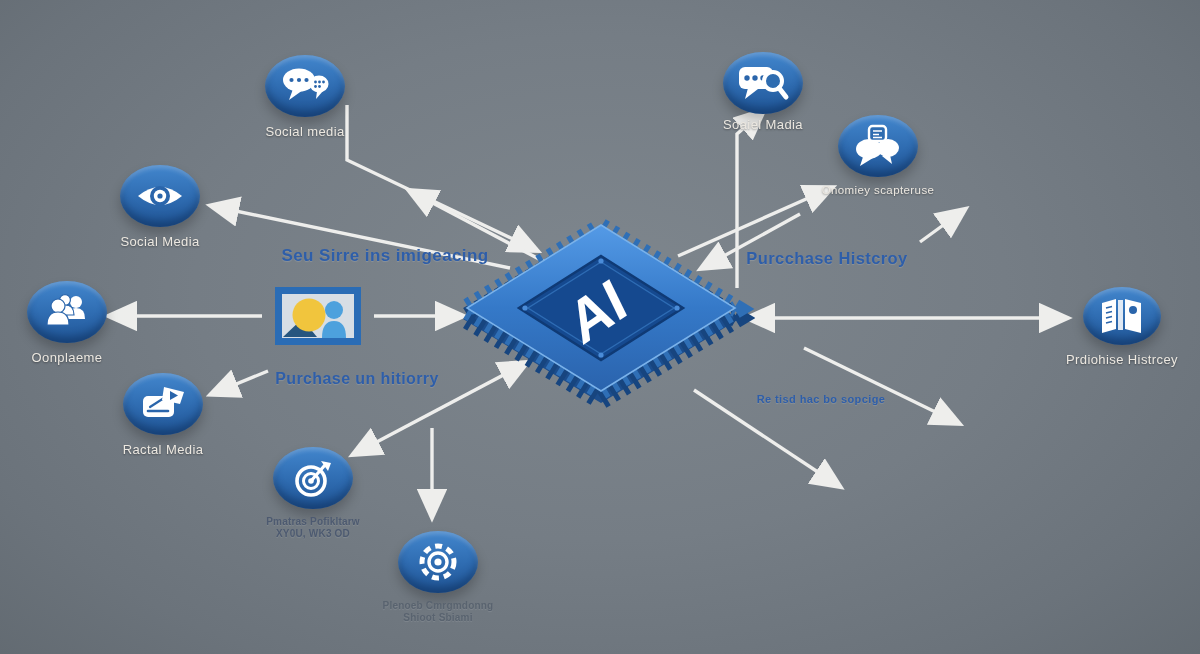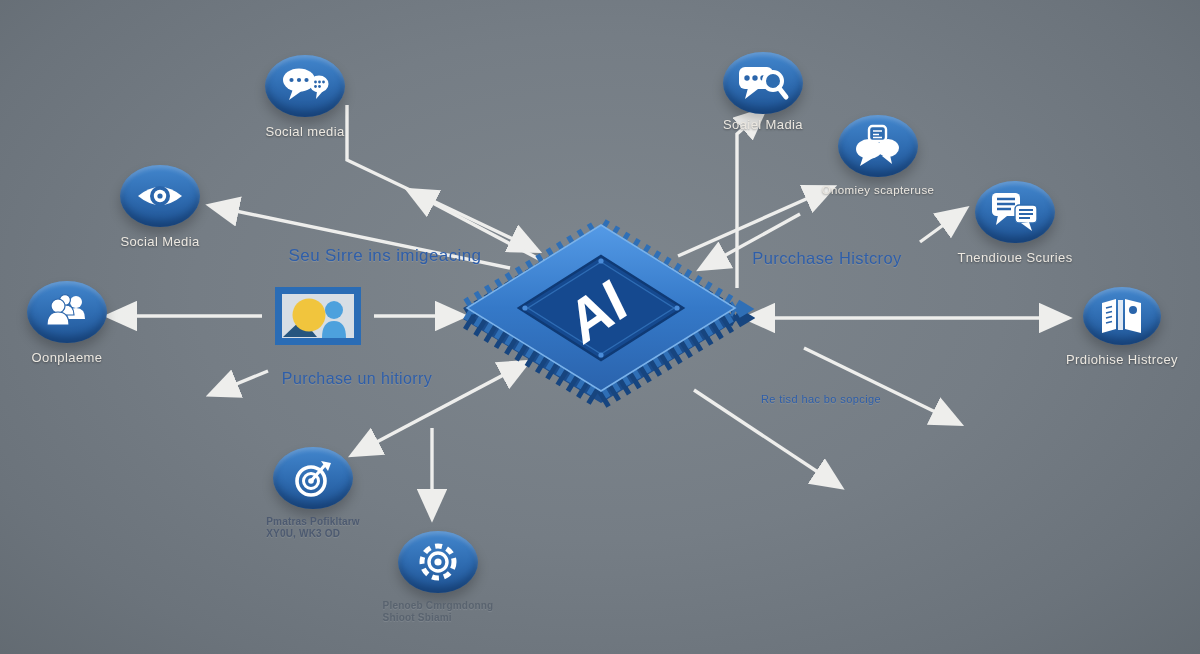--- a/index.html
+++ b/index.html
@@ -16,27 +16,27 @@
   .badge{
     display:flex;align-items:center;justify-content:center;
     border-radius:50%;
     background:linear-gradient(180deg,#4286cd 0%,#2e6bb0 55%,#205596 100%);
     box-shadow:0 7px 12px rgba(0,0,0,.22), inset 0 -6px 8px rgba(9,38,78,.45), inset 0 3px 4px rgba(255,255,255,.22);
   }
   .badge.b-std{width:80px;height:62px;}
   .badge.b-big{width:92px;height:68px;}
   .node-label{
     margin-top:7px;color:#ece8e1;font-size:13px;letter-spacing:.4px;
-    text-shadow:0 1px 2px rgba(0,0,0,.4);white-space:nowrap;
+    text-shadow:0 1px 2px rgba(0,0,0,.4);white-space:nowrap;text-align:center;
   }
   .node-label.two-line{font-size:10px;line-height:12px;color:#4d5a70;text-shadow:0 1px 1px rgba(255,255,255,.12);font-weight:bold;letter-spacing:.2px;}
   .node-label.two-line.lighter{color:#59636f;}
   .annot{
     position:absolute;transform:translateX(-50%);white-space:nowrap;
-    color:#2e5ea9;font-weight:normal;font-size:17px;letter-spacing:.4px;
+    color:#2e5ea9;font-weight:bold;font-size:17px;letter-spacing:.4px;
     text-shadow:0 1px 1px rgba(255,255,255,.15);
   }
   .annot.sm{font-size:11px;}
   
   #n-photo{width:90px;}
   
   #chip{position:absolute;left:451px;top:211px;width:304px;height:202px;}
 </style>
 </head>
 <body>
@@ -134,20 +134,32 @@
       <path d="M24,26 Q24,15 33,15 Q42,15 42,26 Z" fill="#fff"></path>
       <circle cx="22" cy="7" r="5.4" fill="#fff" stroke="#2a65ab" stroke-width="1.2"></circle>
       <path d="M13,22 Q13,12 22,12 Q31,12 31,22 Z" fill="#fff" stroke="#2a65ab" stroke-width="1.2"></path>
       <circle cx="15" cy="13" r="7" fill="#fff" stroke="#2a65ab" stroke-width="1.2"></circle>
       <path d="M4,32 Q4,19 15,19 Q26,19 26,32 Z" fill="#fff" stroke="#2a65ab" stroke-width="1.2"></path>
     </svg>
   </div>
   <div class="node-label">Oonplaeme</div>
 </div>
 
+<div class="node" style="left:163px;top:373px">
+  <div class="badge b-std">
+    <svg width="50" height="40" viewBox="0 0 50 40">
+      <rect x="5" y="12" width="31" height="21" rx="5" fill="#fff"></rect>
+      <path d="M10,27 L30,27" stroke="#2a65ab" stroke-width="2.6" stroke-linecap="round"></path>
+      <path d="M12,23 L26,14" stroke="#2a65ab" stroke-width="2.2" stroke-linecap="round"></path>
+      <path d="M26,3 L46,8 L42,20 L24,16 Z" fill="#fff"></path>
+      <path d="M32,7 L40,11.5 L32,16 Z" fill="#2a65ab"></path>
+    </svg>
+  </div>
+  <div class="node-label">Ractal Media</div>
+</div>
 
 <div class="node" id="n-photo" style="left:318px;top:287px">
   <svg width="86" height="58" viewBox="0 0 86 58">
     <rect x="3.5" y="3.5" width="79" height="51" fill="#d7dee5" stroke="#2a6cb5" stroke-width="7"></rect>
     <path d="M8,50 L27,32 L42,50 Z" fill="#27567f"></path>
     <circle cx="34" cy="28" r="16.5" fill="#f1c53d"></circle>
     <circle cx="59" cy="23" r="9" fill="#4da1dd"></circle>
     <path d="M47,51 Q47,34 59,34 Q71,34 71,51 Z" fill="#4da1dd"></path>
   </svg>
 </div>
@@ -204,33 +216,20 @@
       <path d="M11,33 L8,42 L21,34 Z" fill="#fff"></path>
       <ellipse cx="36" cy="24" rx="11" ry="9" fill="#fff"></ellipse>
       <path d="M38,31 L40,40 L30,32 Z" fill="#fff"></path>
       <rect x="17" y="2" width="17" height="15" rx="3.5" fill="#2e6cb0" stroke="#fff" stroke-width="2.4"></rect>
       <path d="M21,7 L30,7 M21,10.5 L27,10.5 M21,13.5 L30,13.5" stroke="#fff" stroke-width="1.6"></path>
     </svg>
   </div>
   <div class="node-label" style="font-size:11.5px">Onomiey scapteruse</div>
 </div>
 
-<div class="node" style="left:1015px;top:181px">
-  <div class="badge b-std">
-    <svg width="52" height="44" viewBox="0 0 52 44">
-      <rect x="3" y="3" width="28" height="23" rx="4.5" fill="#fff"></rect>
-      <path d="M8,9 L26,9 M8,14 L26,14 M8,19 L22,19" stroke="#2a65ab" stroke-width="2.4"></path>
-      <path d="M9,25 L7,35 L18,26 Z" fill="#fff"></path>
-      <rect x="26" y="15" width="22" height="18" rx="4" fill="#fff" stroke="#2e6cb0" stroke-width="1.4"></rect>
-      <path d="M30,20 L44,20 M30,24 L44,24 M30,28 L41,28" stroke="#2a65ab" stroke-width="2"></path>
-      <path d="M40,32 L43,41 L32,33 Z" fill="#fff"></path>
-    </svg>
-  </div>
-  <div class="node-label">Tnendioue Scuries</div>
-</div>
 
 <div class="node" style="left:1122px;top:287px">
   <div class="badge b-std" style="width:78px;height:58px">
     <svg width="50" height="40" viewBox="0 0 50 40">
       <path d="M5,7 L19,3 L19,33 L5,37 Z" fill="#fff"></path>
       <path d="M9,12 L15,10.5 M9,17 L15,15.5 M9,22 L15,20.5 M9,27 L15,25.5" stroke="#2a65ab" stroke-width="1.8"></path>
       <rect x="21" y="4" width="5" height="30" fill="#fff" opacity=".85"></rect>
       <path d="M28,3 L44,7 L44,37 L28,33 Z" fill="#fff"></path>
       <circle cx="36" cy="14" r="4" fill="#2a65ab"></circle>
     </svg>

